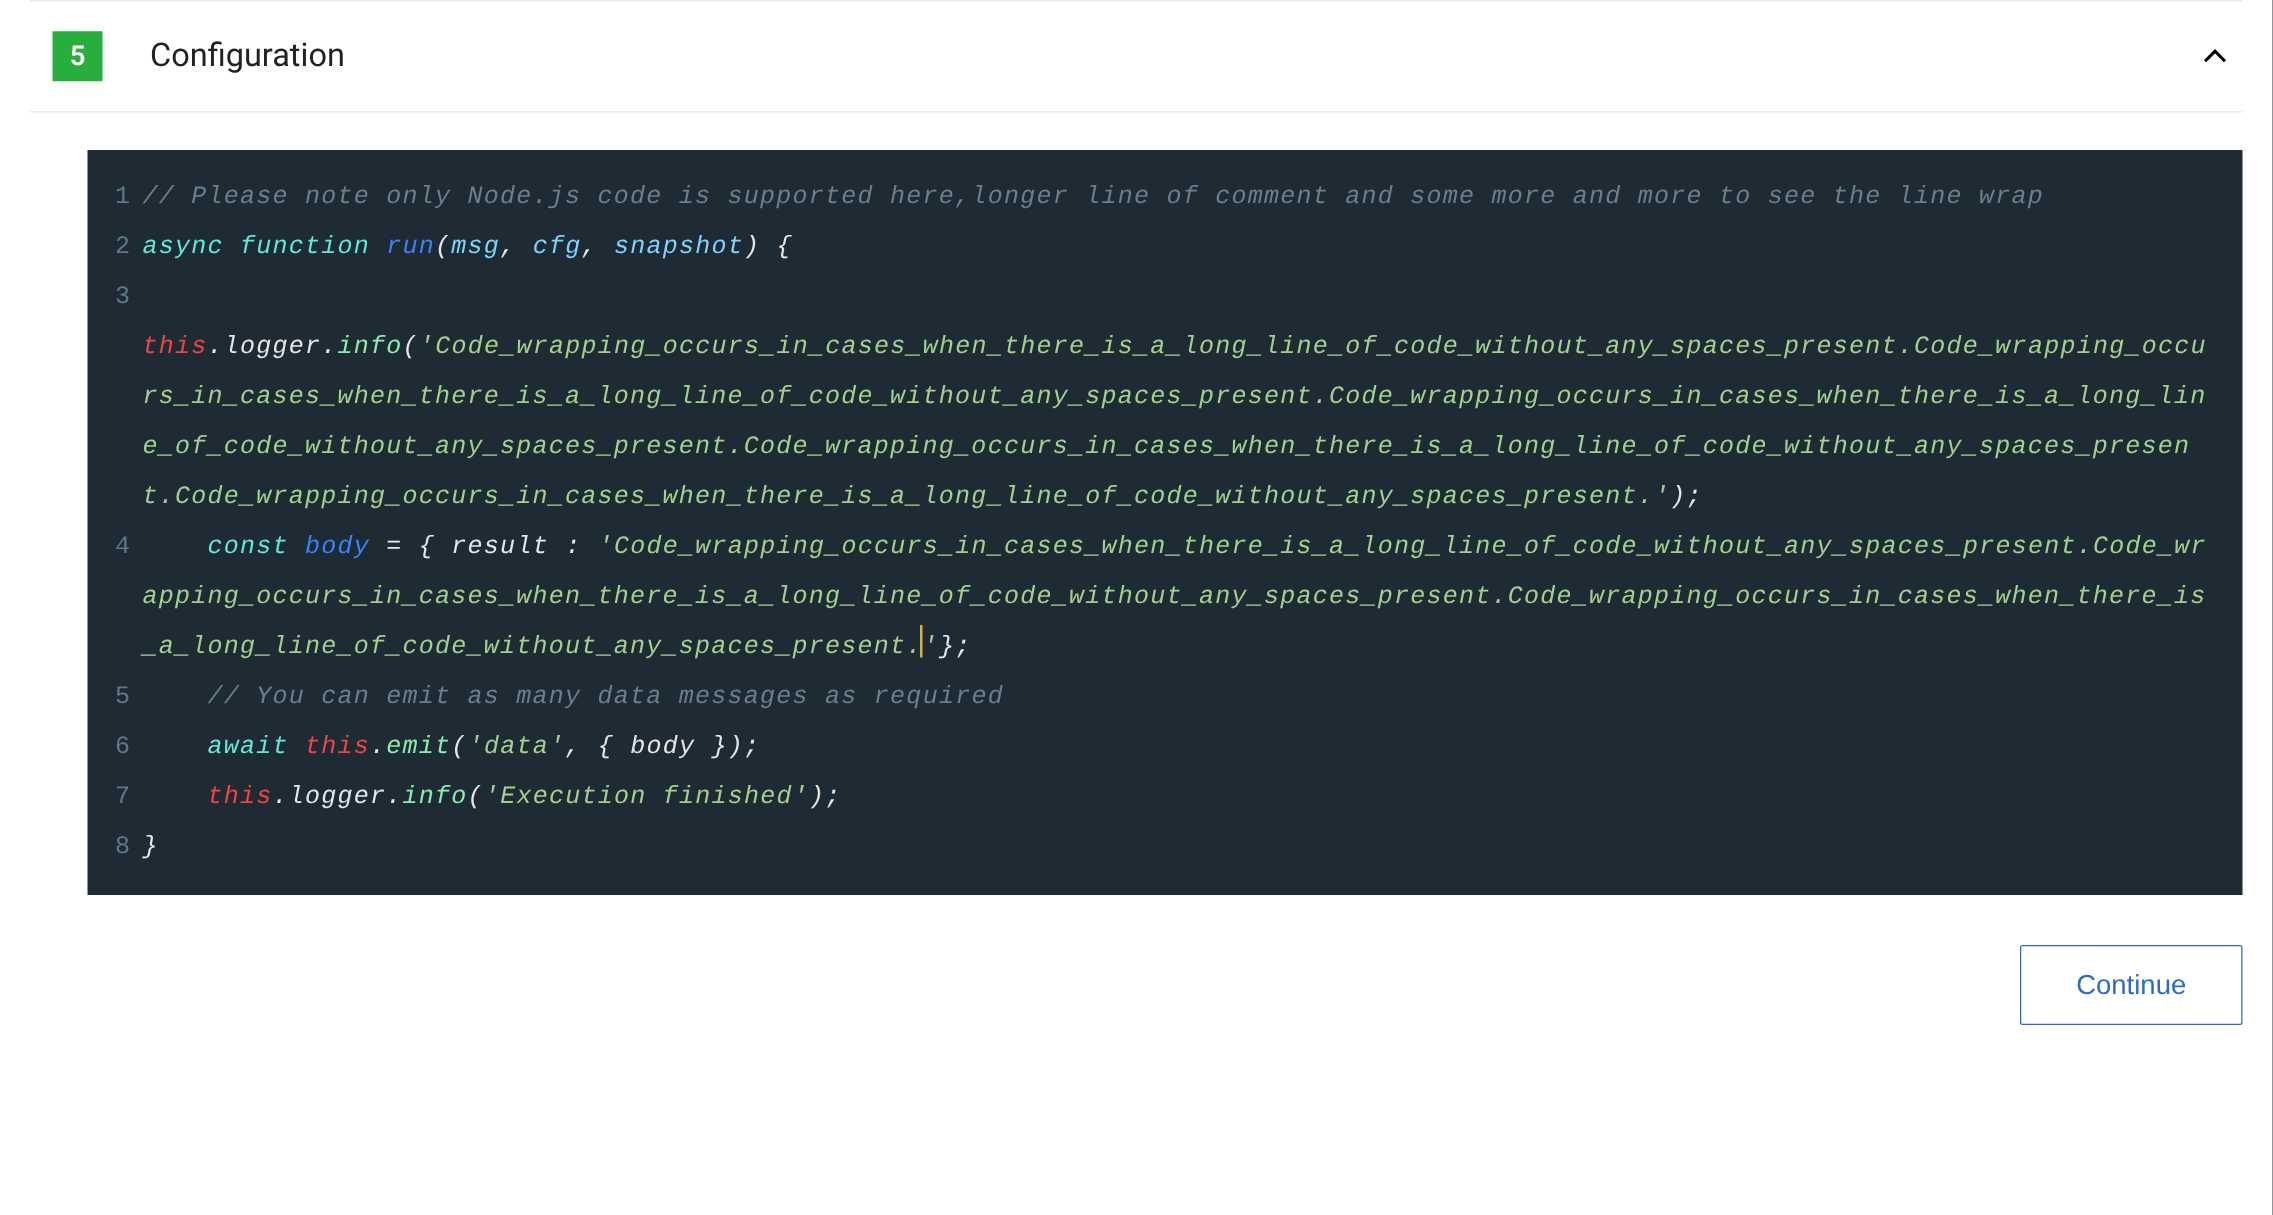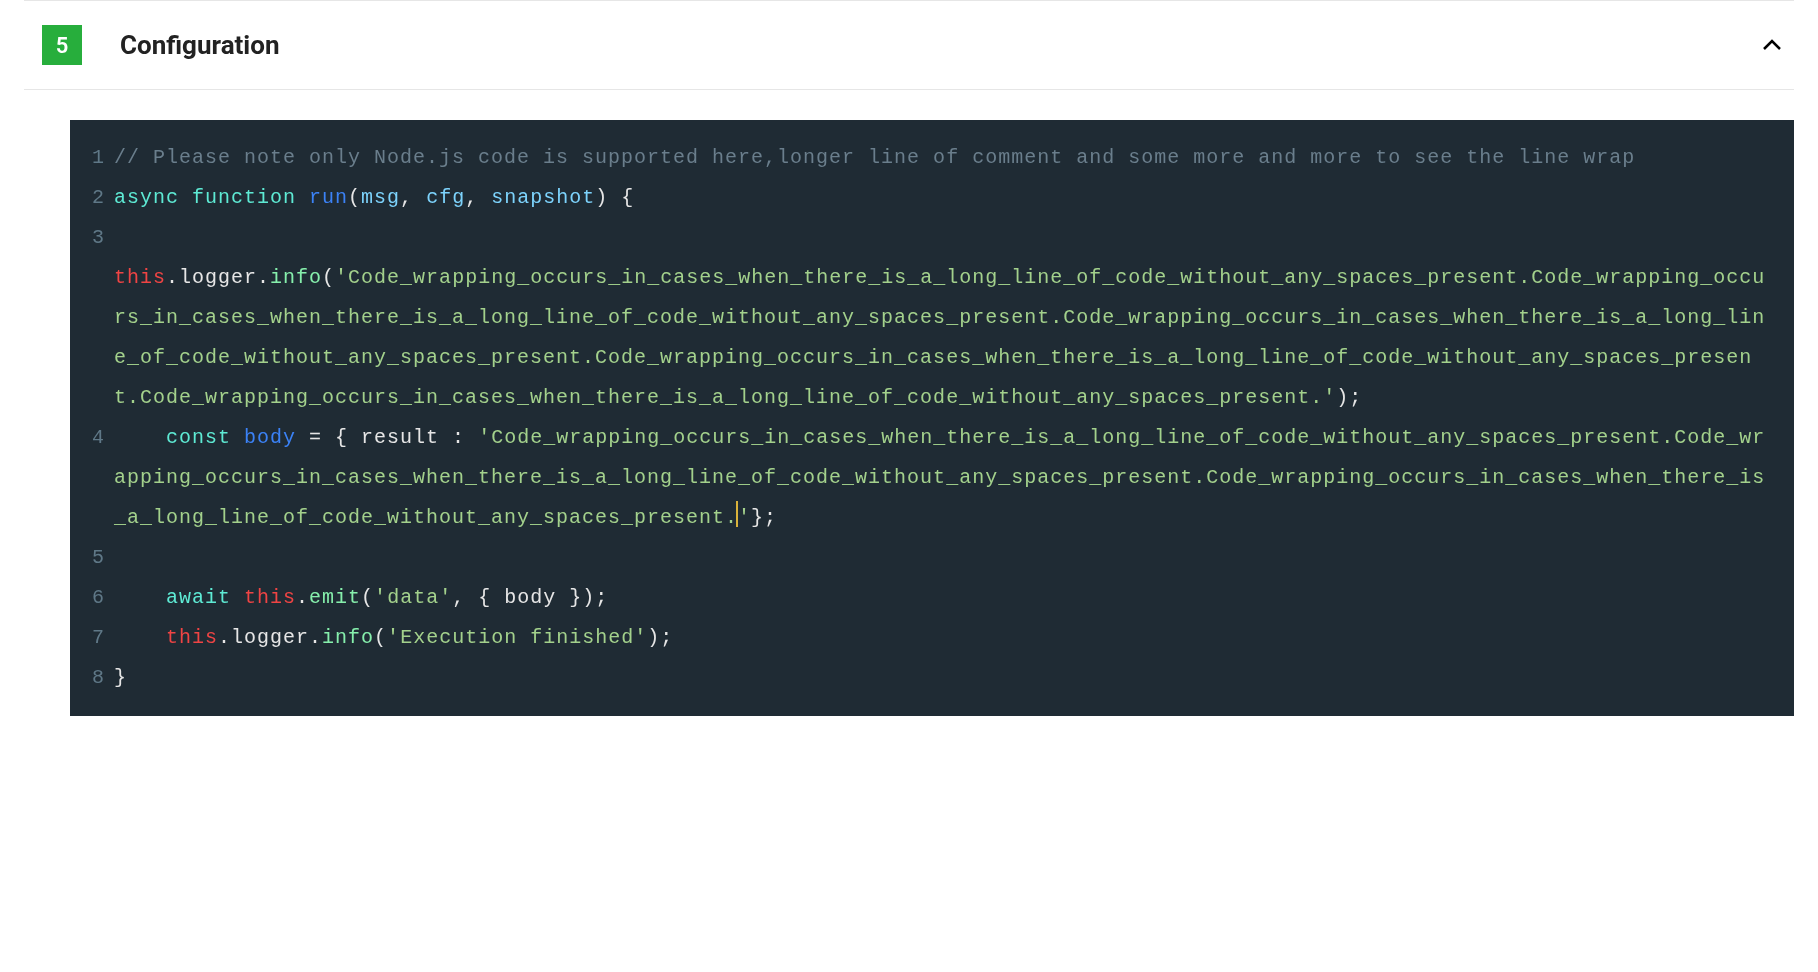--- a/index.html
+++ b/index.html
@@ -31,21 +31,21 @@
     display: flex;
     align-items: center;
     justify-content: center;
     font-size: 22px;
     font-weight: 600;
     margin-left: 18px;
     margin-right: 38px;
   }
   .step-title {
     font-size: 26px;
-    font-weight: 700;
+    font-weight: 400;
     color: #222;
   }
   .collapse-icon {
     position: absolute;
     right: 10px;
     top: 50%;
     transform: translateY(-50%);
     width: 24px;
     height: 24px;
     color: #000;
@@ -76,20 +76,21 @@
     color: #5f7887;
     padding-right: 10px;
     user-select: none;
   }
   .code-content {
     flex: 1;
     padding-right: 24px;
     white-space: pre-wrap;
     word-break: break-all;
     letter-spacing: 1px;
+    font-style: italic;
   }
   
   .tok-comment { color: #6a7e8c; }
   .tok-kw      { color: #5eead4; } 
   .tok-def     { color: #3b82f6; } 
   .tok-param   { color: #7dd3fc; } 
   .tok-var     { color: #e6e6e6; } 
   .tok-method  { color: #86efac; }
   .tok-str     { color: #a3d18c; } 
   .tok-punc    { color: #e6e6e6; }
@@ -158,35 +159,38 @@
         <div class="code-content"><span class="tok-this">this</span><span class="tok-punc">.</span><span class="tok-var">logger</span><span class="tok-punc">.</span><span class="tok-method">info</span><span class="tok-punc">(</span><span class="tok-str">'</span><span class="tok-str">Code_wrapping_occurs_in_cases_when_there_is_a_long_line_of_code_without_any_spaces_present.Code_wrapping_occurs_in_cases_when_there_is_a_long_line_of_code_without_any_spaces_present.Code_wrapping_occurs_in_cases_when_there_is_a_long_line_of_code_without_any_spaces_present.Code_wrapping_occurs_in_cases_when_there_is_a_long_line_of_code_without_any_spaces_present.Code_wrapping_occurs_in_cases_when_there_is_a_long_line_of_code_without_any_spaces_present.</span><span class="tok-str">'</span><span class="tok-punc">);</span></div>
       </div>
 
       <div class="code-line">
         <div class="gutter">4</div>
         <div class="code-content"><span class="tok-punc">    </span><span class="tok-kw">const</span><span class="tok-punc"> </span><span class="tok-def">body</span><span class="tok-punc"> = </span><span class="tok-punc">{ </span><span class="tok-var">result</span><span class="tok-punc"> : </span><span class="tok-str">'</span><span class="tok-str">Code_wrapping_occurs_in_cases_when_there_is_a_long_line_of_code_without_any_spaces_present.Code_wrapping_occurs_in_cases_when_there_is_a_long_line_of_code_without_any_spaces_present.Code_wrapping_occurs_in_cases_when_there_is_a_long_line_of_code_without_any_spaces_present.</span><span class="cursor"></span><span class="tok-str">'</span><span class="tok-punc">};</span></div>
       </div>
 
       <div class="code-line">
         <div class="gutter">5</div>
-        <div class="code-content"><span class="tok-punc">    </span></div>
+        <div class="code-content"><span class="tok-punc">    </span><span class="tok-comment">// You can emit as many data messages as required</span></div>
       </div>
 
       <div class="code-line">
         <div class="gutter">6</div>
         <div class="code-content"><span class="tok-punc">    </span><span class="tok-kw">await</span><span class="tok-punc"> </span><span class="tok-this">this</span><span class="tok-punc">.</span><span class="tok-method">emit</span><span class="tok-punc">(</span><span class="tok-str">'</span><span class="tok-str">data</span><span class="tok-str">'</span><span class="tok-punc">, </span><span class="tok-punc">{ </span><span class="tok-var">body</span><span class="tok-punc"> }</span><span class="tok-punc">);</span></div>
       </div>
 
       <div class="code-line">
         <div class="gutter">7</div>
         <div class="code-content"><span class="tok-punc">    </span><span class="tok-this">this</span><span class="tok-punc">.</span><span class="tok-var">logger</span><span class="tok-punc">.</span><span class="tok-method">info</span><span class="tok-punc">(</span><span class="tok-str">'</span><span class="tok-str">Execution finished</span><span class="tok-str">'</span><span class="tok-punc">);</span></div>
       </div>
 
       <div class="code-line">
         <div class="gutter">8</div>
         <div class="code-content"><span class="tok-punc">}</span></div>
       </div>
 
     </div>
 
+    <div class="footer-actions">
+      <button class="continue-btn">Continue</button>
+    </div>
   </div>
 
 </div>
 
 </body></html>

